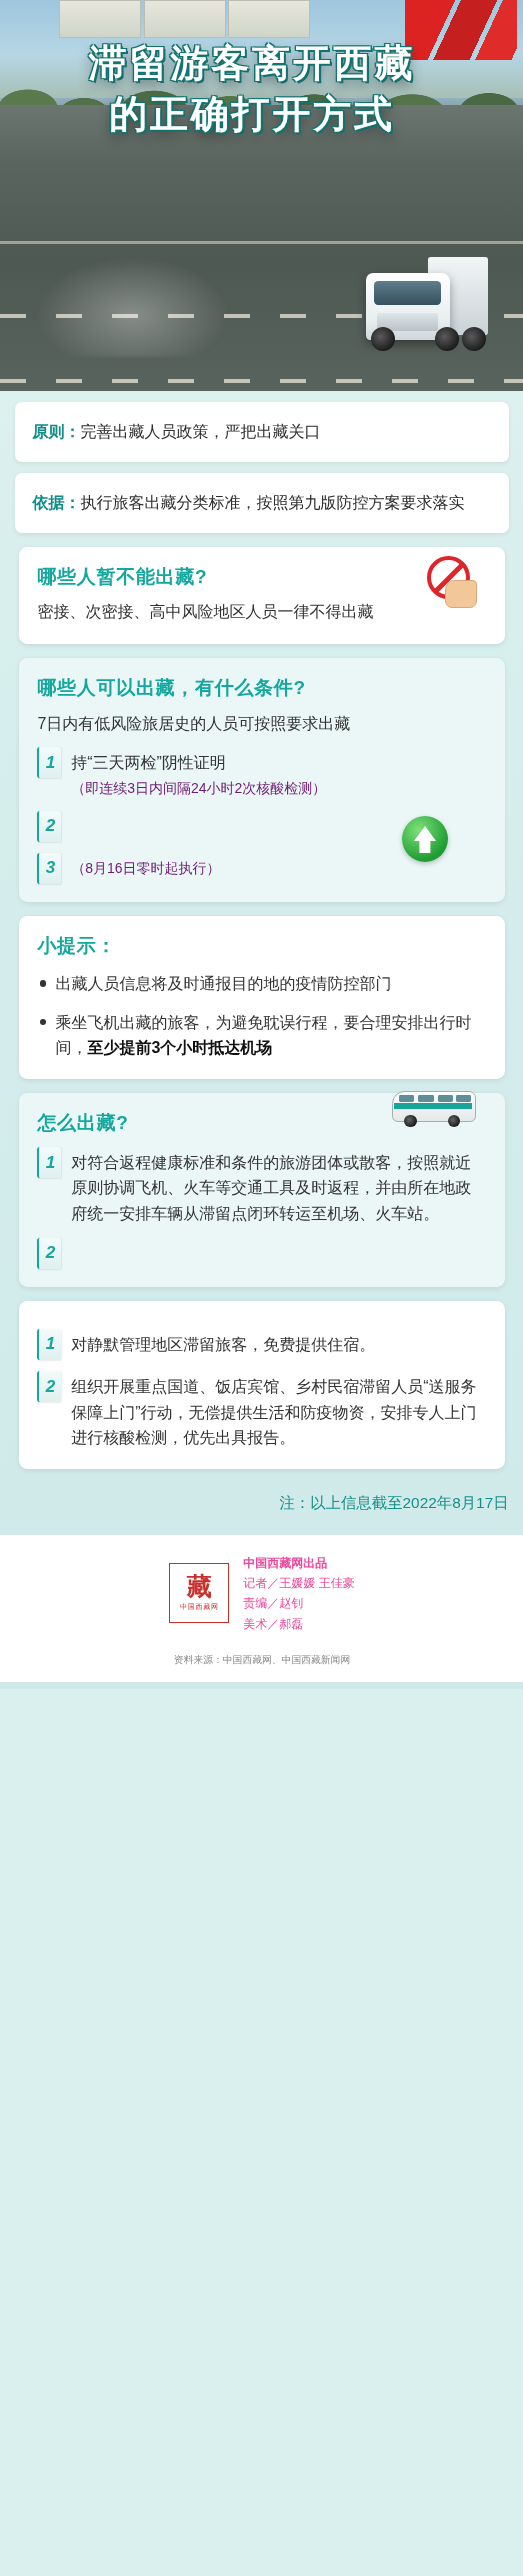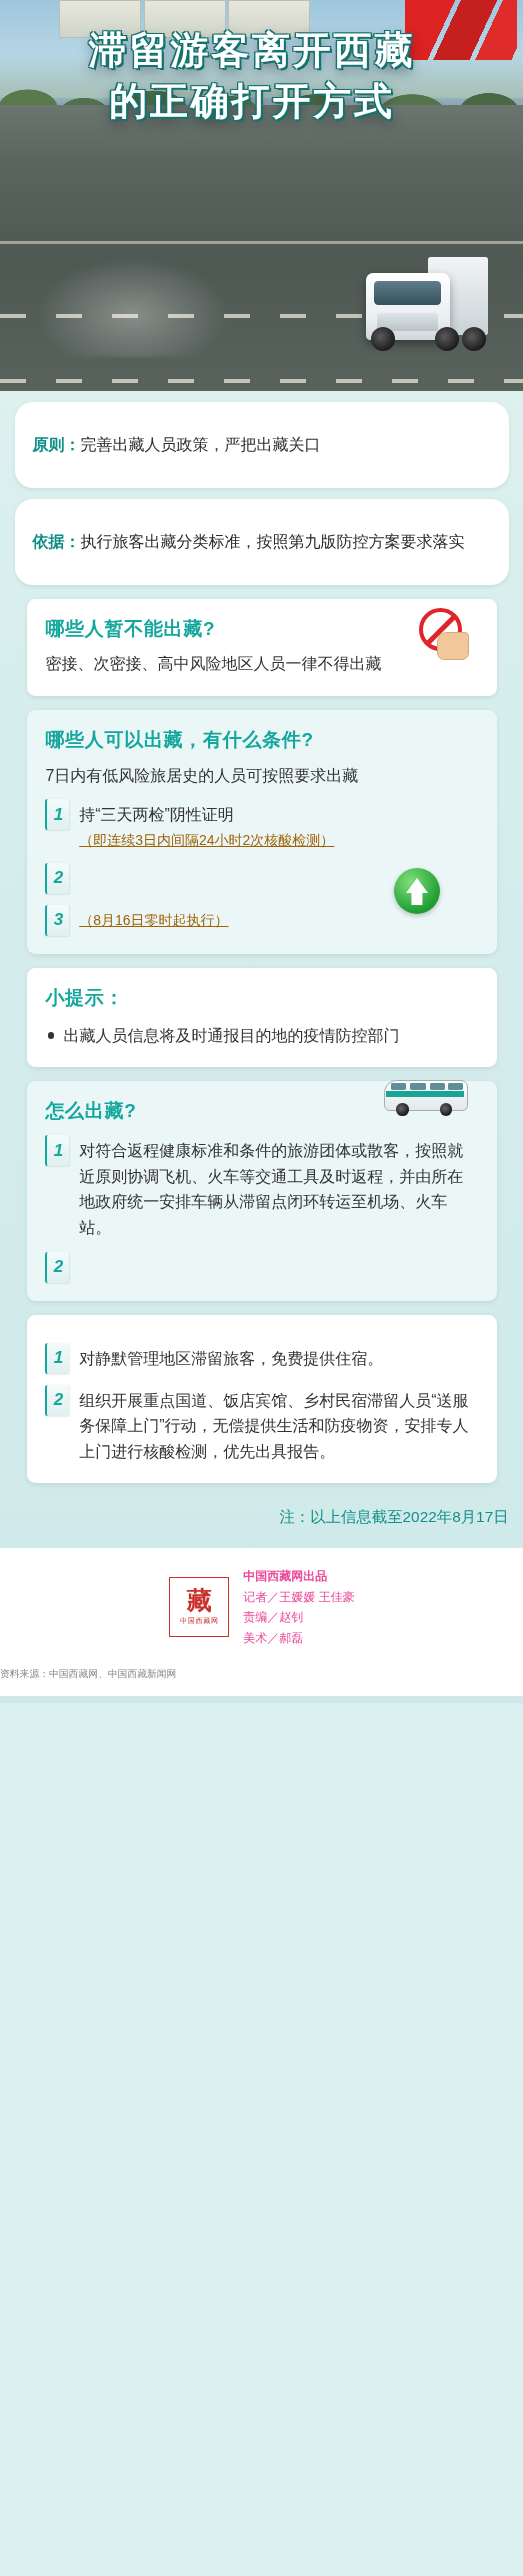--- a/index.html
+++ b/index.html
@@ -97,21 +97,21 @@
   .truck .w1 { left: 18px; }
   .truck .w2 { left: 82px; }
   .truck .w3 { left: 109px; }
   .truck-blur {
     position: absolute; left: 28px; top: 147px; width: 209px; height: 105px;
     background: radial-gradient(ellipse at 50% 60%, rgba(255,255,255,.30), rgba(255,255,255,0) 65%);
     filter: blur(1.4px);
   }
 
   .title-wrap {
-    position: absolute; left: 0; top: 25px; width: 504px;
+    position: absolute; left: 0; top: 38px; width: 504px;
     text-align: center; padding: 0 21px;
   }
   .title-line {
     display: block;
     font-size: 38px;
     font-weight: bold;
     color: #ffffff;
     letter-spacing: 2.8px;
     line-height: 1.34;
     text-shadow:
@@ -122,34 +122,34 @@
       -1.4px 1.4px 0 #12726e,
       0 5.6px 12.6px rgba(0,0,0,.45);
   }
 
   
   .body-wrap { padding: 0 15.4px 0; position: relative; }
   .strip {
     position: relative;
     margin: 11.2px 0 0;
     background: #ffffff;
-    border-radius: 18px;
-    padding: 30px 17px;
+    border-radius: 7px;
+    padding: 17px 17px;
     box-shadow: 0 1.4px 4.2px rgba(0,0,0,.07);
     font-size: 16px;
     line-height: 1.6;
     color: #2c2c2c;
   }
   .strip .lead {
     color: #0e8d86;
     font-weight: bold;
   }
   .card {
     position: relative;
-    margin: 14px 12px 0;
+    margin: 14px 4px 0;
     background: #ffffff;
     border-radius: 8.4px;
     padding: 17px 18px 18px;
     box-shadow: 0 1.4px 5.6px rgba(0,0,0,.08);
   }
   .card.tint { background: #eaf7f6; }
   .card-title {
     color: #13a79d;
     font-size: 19px;
     font-weight: bold;
@@ -192,24 +192,23 @@
   }
   .num-body {
     font-size: 16px;
     line-height: 1.6;
     color: #333;
     flex: 1 1 auto;
     padding-top: 2.8px;
   }
   .note-small {
     display: block;
-    color: #a16207;
+    color: #701a75;
     font-size: 14px;
     margin-top: 1.4px;
-    text-decoration: underline;
   }
 
   
   .bullet {
     position: relative;
     font-size: 16px;
     line-height: 1.6;
     color: #333;
     padding-left: 18px;
     margin-top: 12.6px;
@@ -316,21 +315,21 @@
   .logo .mark {
     color: #c9302c; font-size: 25px; font-weight: bold; line-height: 1;
     font-family: "Liberation Serif", serif;
   }
   .logo .sub {
     color: #c9302c; font-size: 7px; margin-top: 2.8px; letter-spacing: 0.7px;
   }
   .credits { font-size: 12px; line-height: 1.7; color: #ec4899; }
   .credits .strong { font-weight: bold; }
   .source {
-    text-align: left;
+    text-align: center;
     font-size: 9.8px;
     color: #888;
     padding: 7px 0 15.4px;
     background: #ffffff;
   }
   .bottom-pad { height: 7px; }
 </style>
 </head>
 <body>
 
@@ -407,20 +406,23 @@
           <span class="note-small">（8月16日零时起执行）</span>
         </div>
       </div>
     </div>
 
     <div class="card">
       <div class="card-title">小提示：</div>
       <div class="bullet">
         <span>出藏人员信息将及时通报目的地的疫情防控部门</span><b></b>
       </div>
+      <div class="bullet">
+        <span>乘坐飞机出藏的旅客，为避免耽误行程，要合理安排出行时间，</span><b>至少提前3个小时抵达机场</b>
+      </div>
     </div>
 
     <div class="card tint" style="position:relative;">
       <div class="icon-bus">
         <div class="shell"></div>
         <div class="band"></div>
         <div class="win win1"></div>
         <div class="win win2"></div>
         <div class="win win3"></div>
         <div class="win win4"></div>

